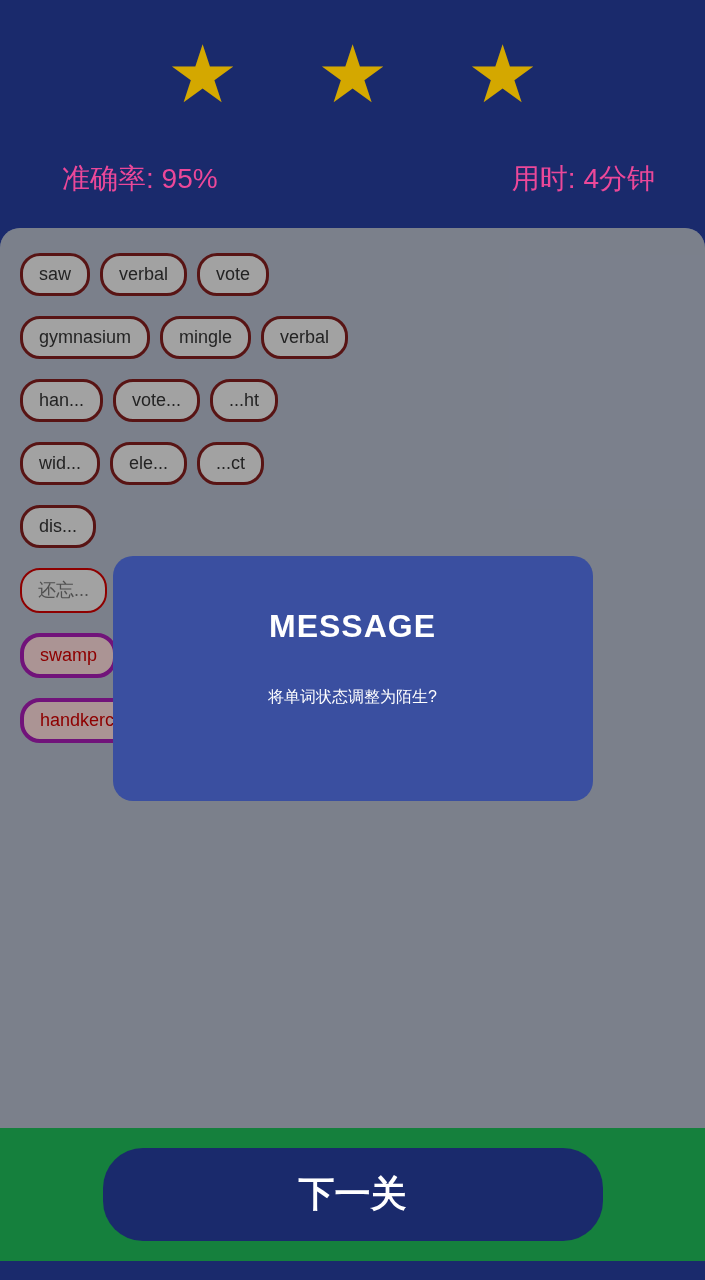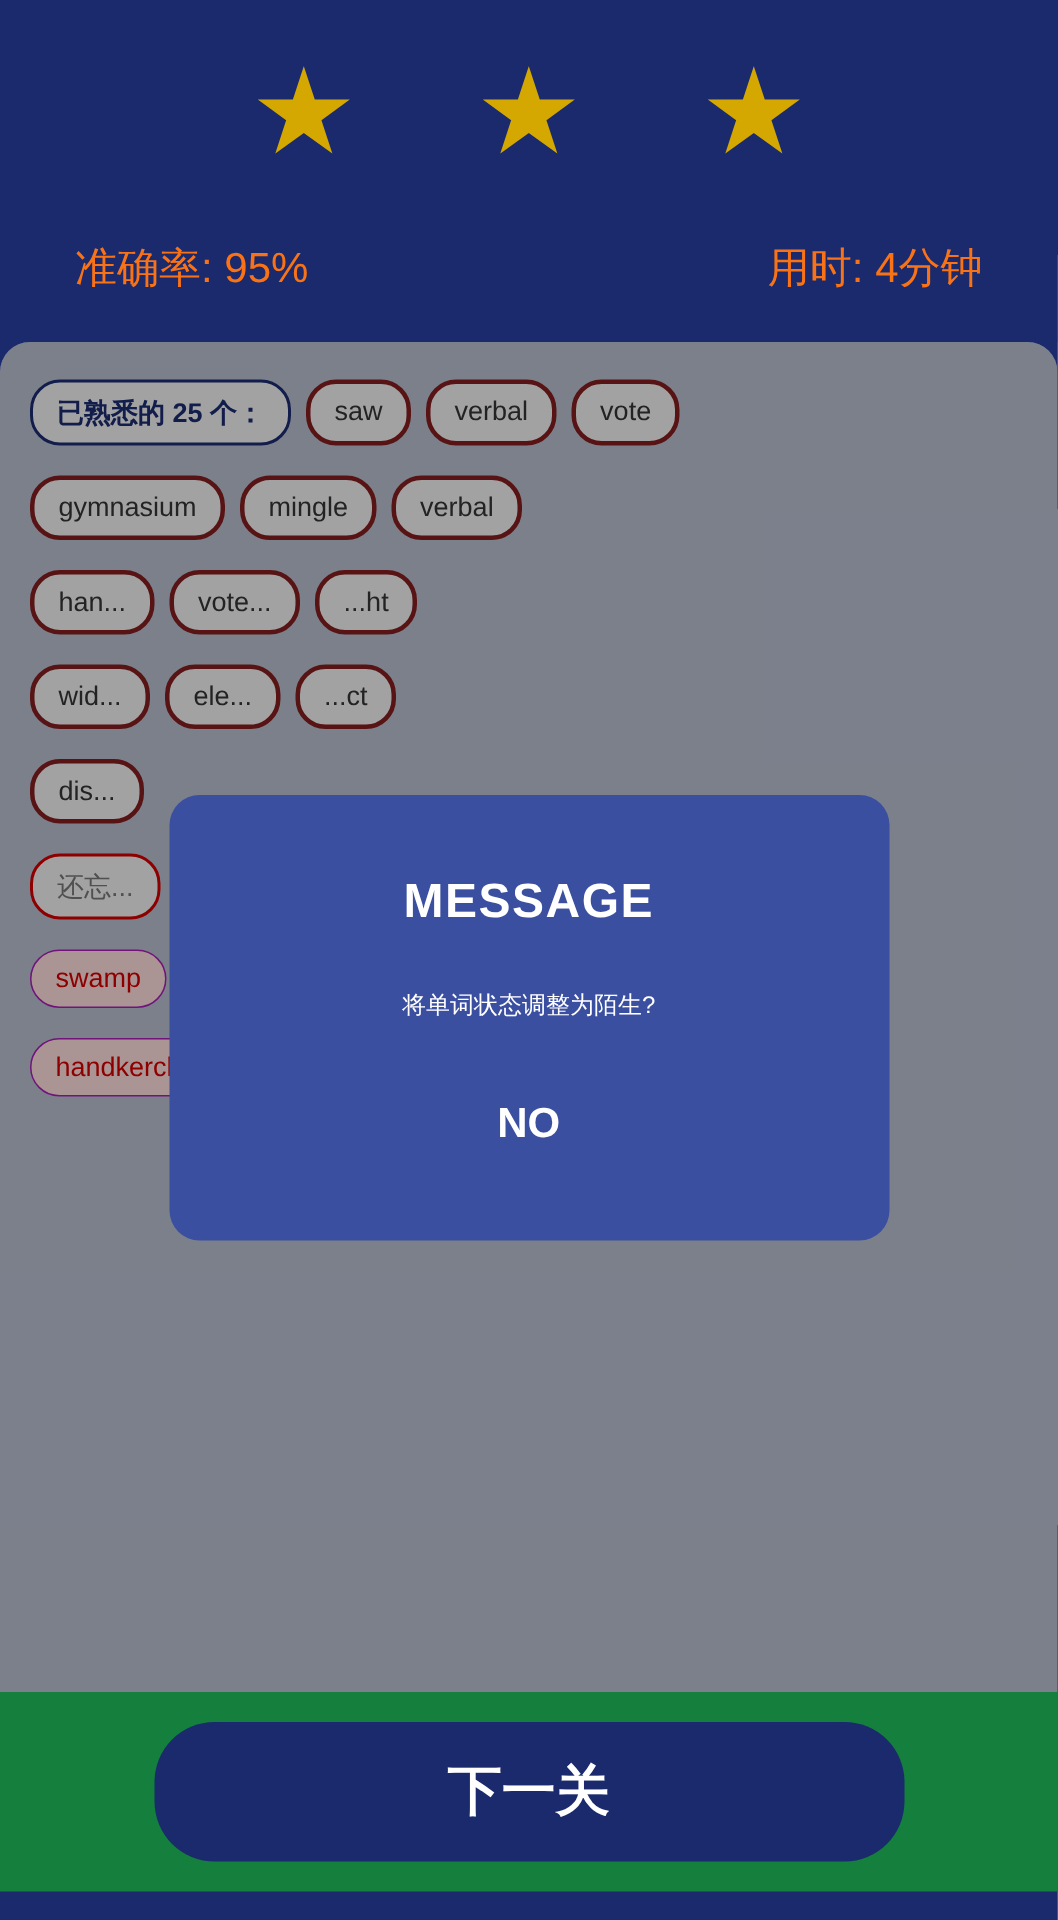--- a/index.html
+++ b/index.html
@@ -39,23 +39,24 @@
     }
 
     .stats-row {
       display: flex;
       justify-content: space-between;
       width: 100%;
       padding: 10px 50px;
     }
 
     .stat-text {
-      color: #f97316;
+      color: #ec4899;
       font-size: 28px;
       font-weight: 500;
+      margin-left: 12px;
     }
 
     
     .main-content {
       background: #b0b8c8;
       border-radius: 20px 20px 0 0;
       padding: 20px 15px;
       position: relative;
       min-height: 900px;
     }
@@ -84,21 +85,21 @@
     }
 
     .word-tag.red-border {
       border: 2px solid #cc0000;
       color: #737373;
     }
 
     .word-tag.red-text {
       color: #cc0000;
       background: #f5d5d5;
-      border: 1px solid #a21caf;
+      border: 4px solid #a21caf;
     }
 
     .row-separator {
       width: 100%;
       height: 0;
     }
 
     .next-button {
       background: #1a2a6c;
       color: white;
@@ -202,21 +203,20 @@
       <span class="stat-text">准确率: 95%</span>
       <span class="stat-text">用时: 4分钟</span>
     </div>
   </div>
 
   <div class="content-wrapper">
     <div class="main-content">
 
       <div class="words-section">
 
-        <div class="word-tag highlighted">已熟悉的 25 个：</div>
         <div class="word-tag">saw</div>
         <div class="word-tag">verbal</div>
         <div class="word-tag">vote</div>
 
         <div class="row-separator"></div>
         <div class="word-tag">gymnasium</div>
         <div class="word-tag">mingle</div>
         <div class="word-tag">verbal</div>
 
         <div class="row-separator"></div>
@@ -247,21 +247,20 @@
 
         <div class="row-separator"></div>
         <div class="word-tag red-text">handkerchief</div>
       </div>
 
       <div class="dialog-overlay">
         <div class="dialog-box">
           <div class="dialog-title">MESSAGE</div>
           <div class="dialog-message">将单词状态调整为陌生?</div>
           <div class="dialog-buttons">
-            <button class="dialog-btn">NO</button>
           </div>
         </div>
       </div>
     </div>
 
     <div class="bottom-bar">
       <button class="next-button">下一关</button>
     </div>
   </div>
 </div>

